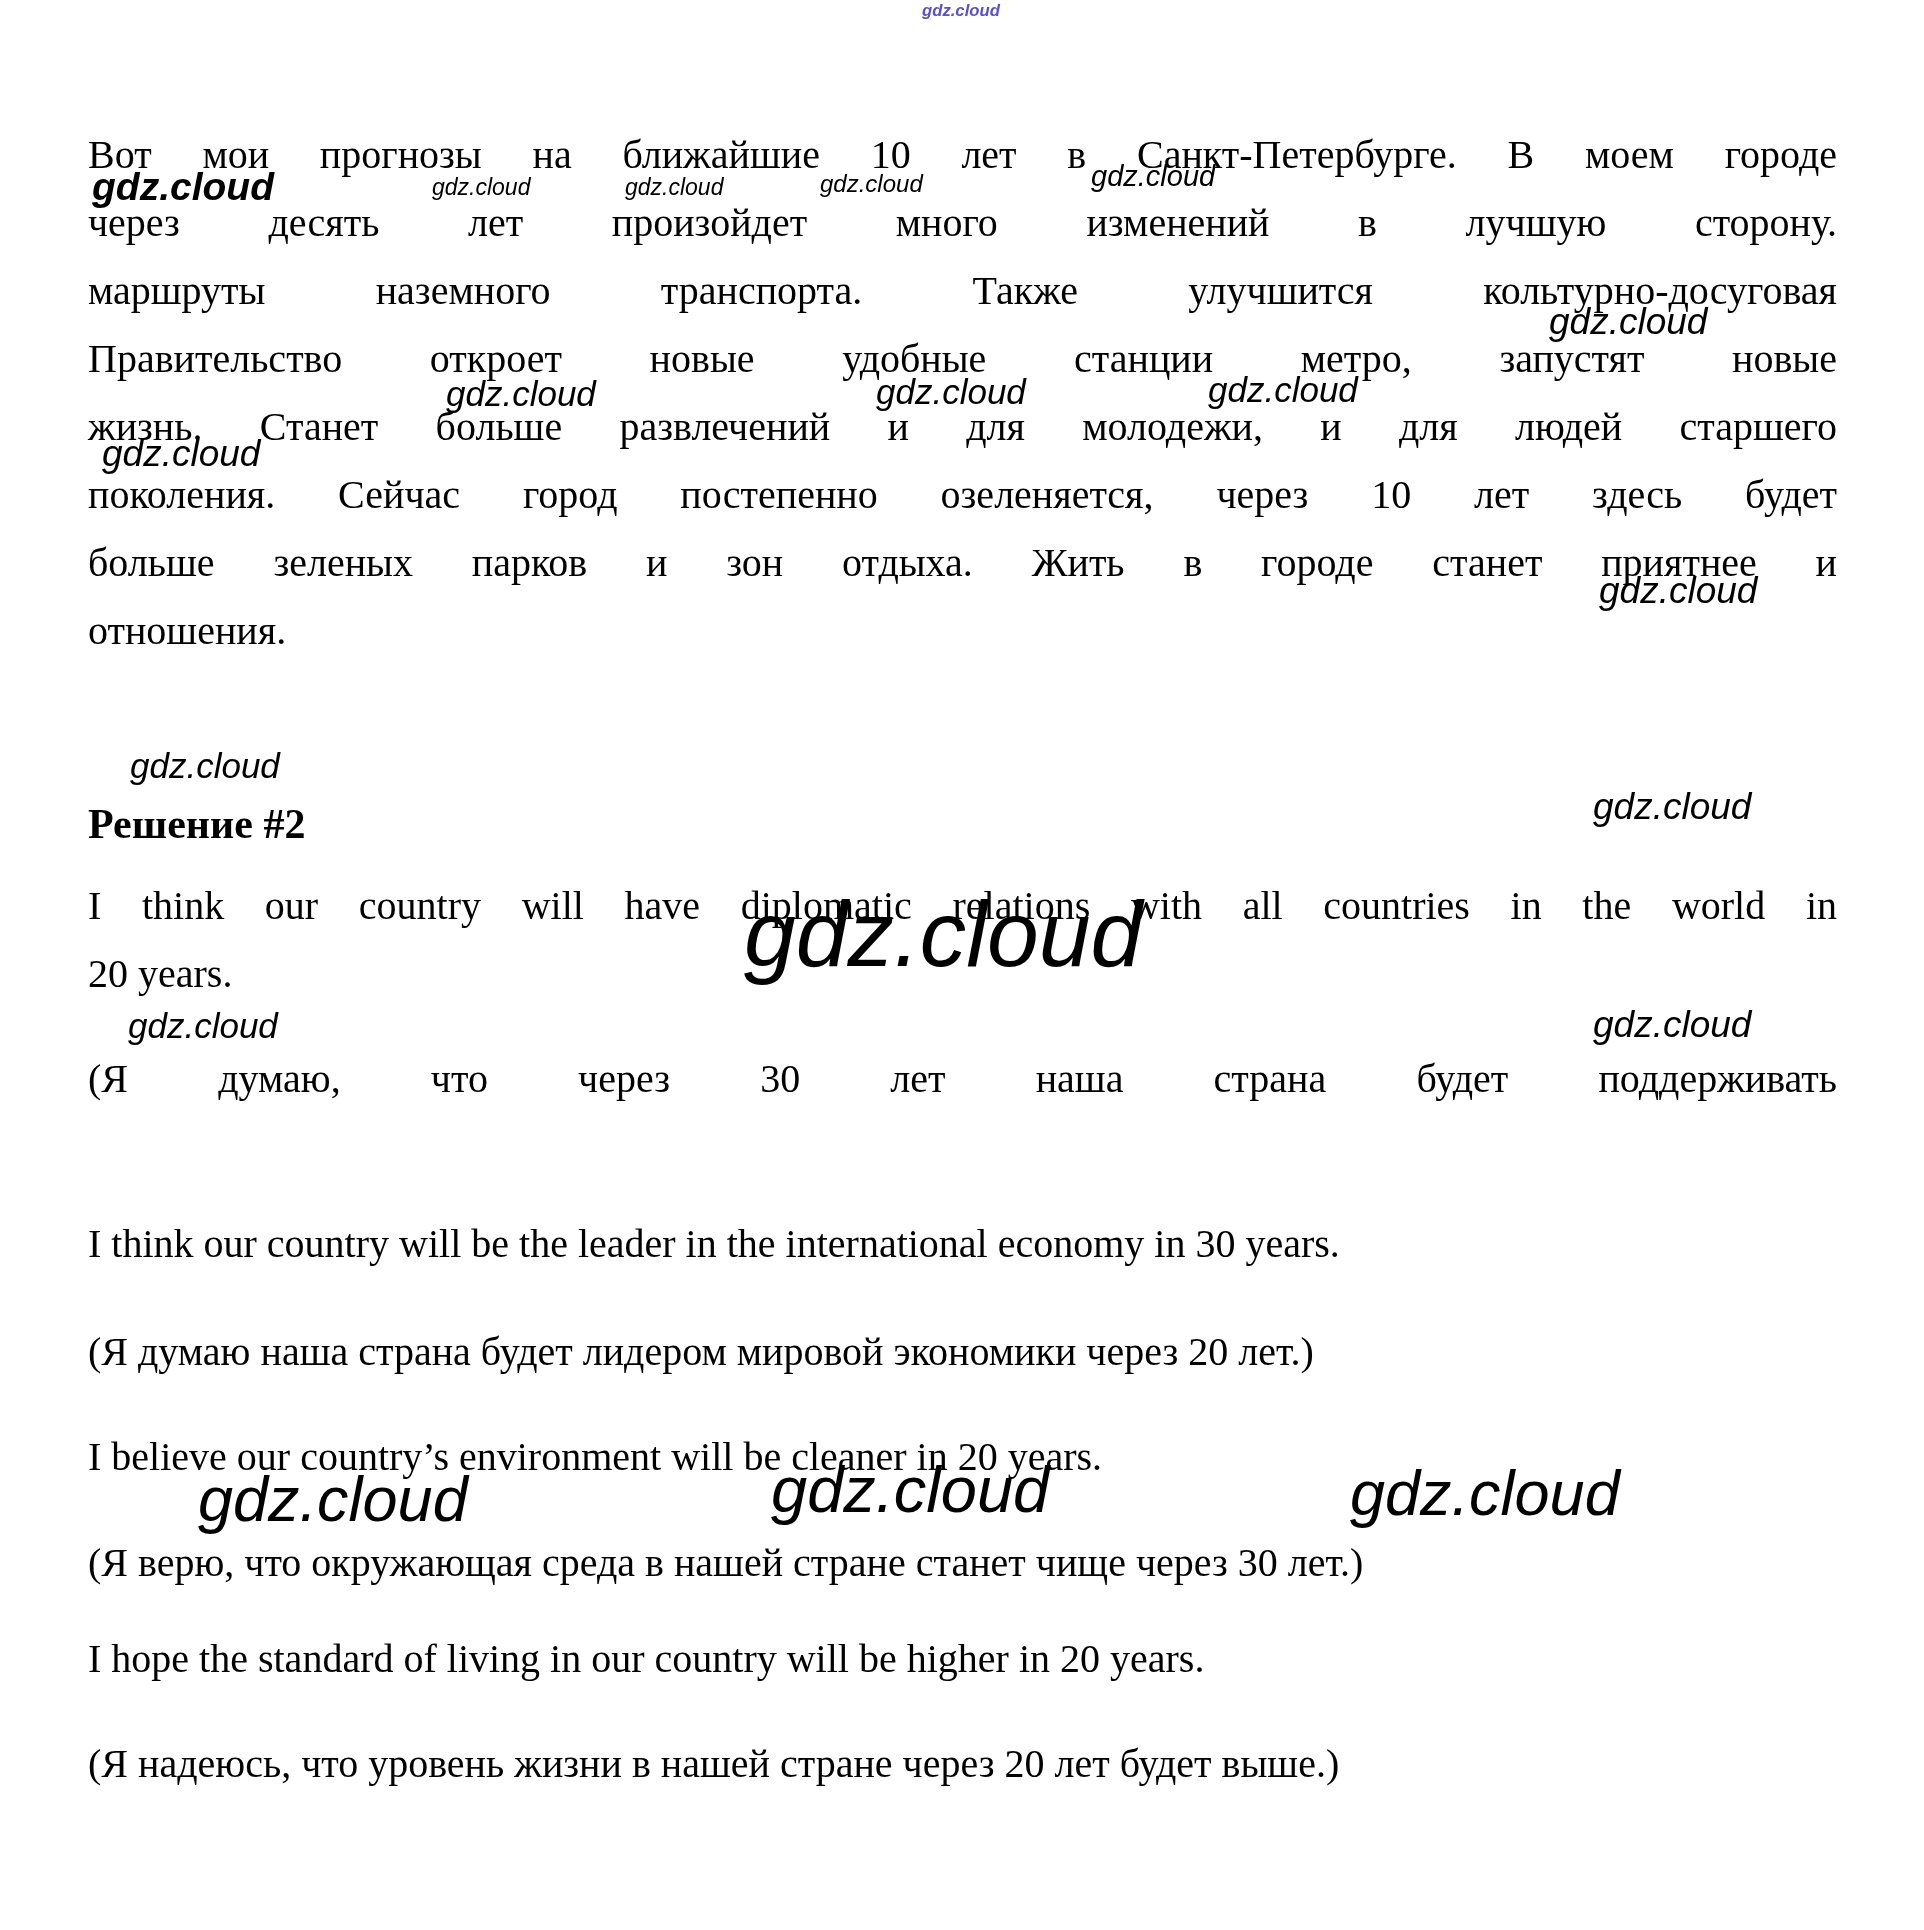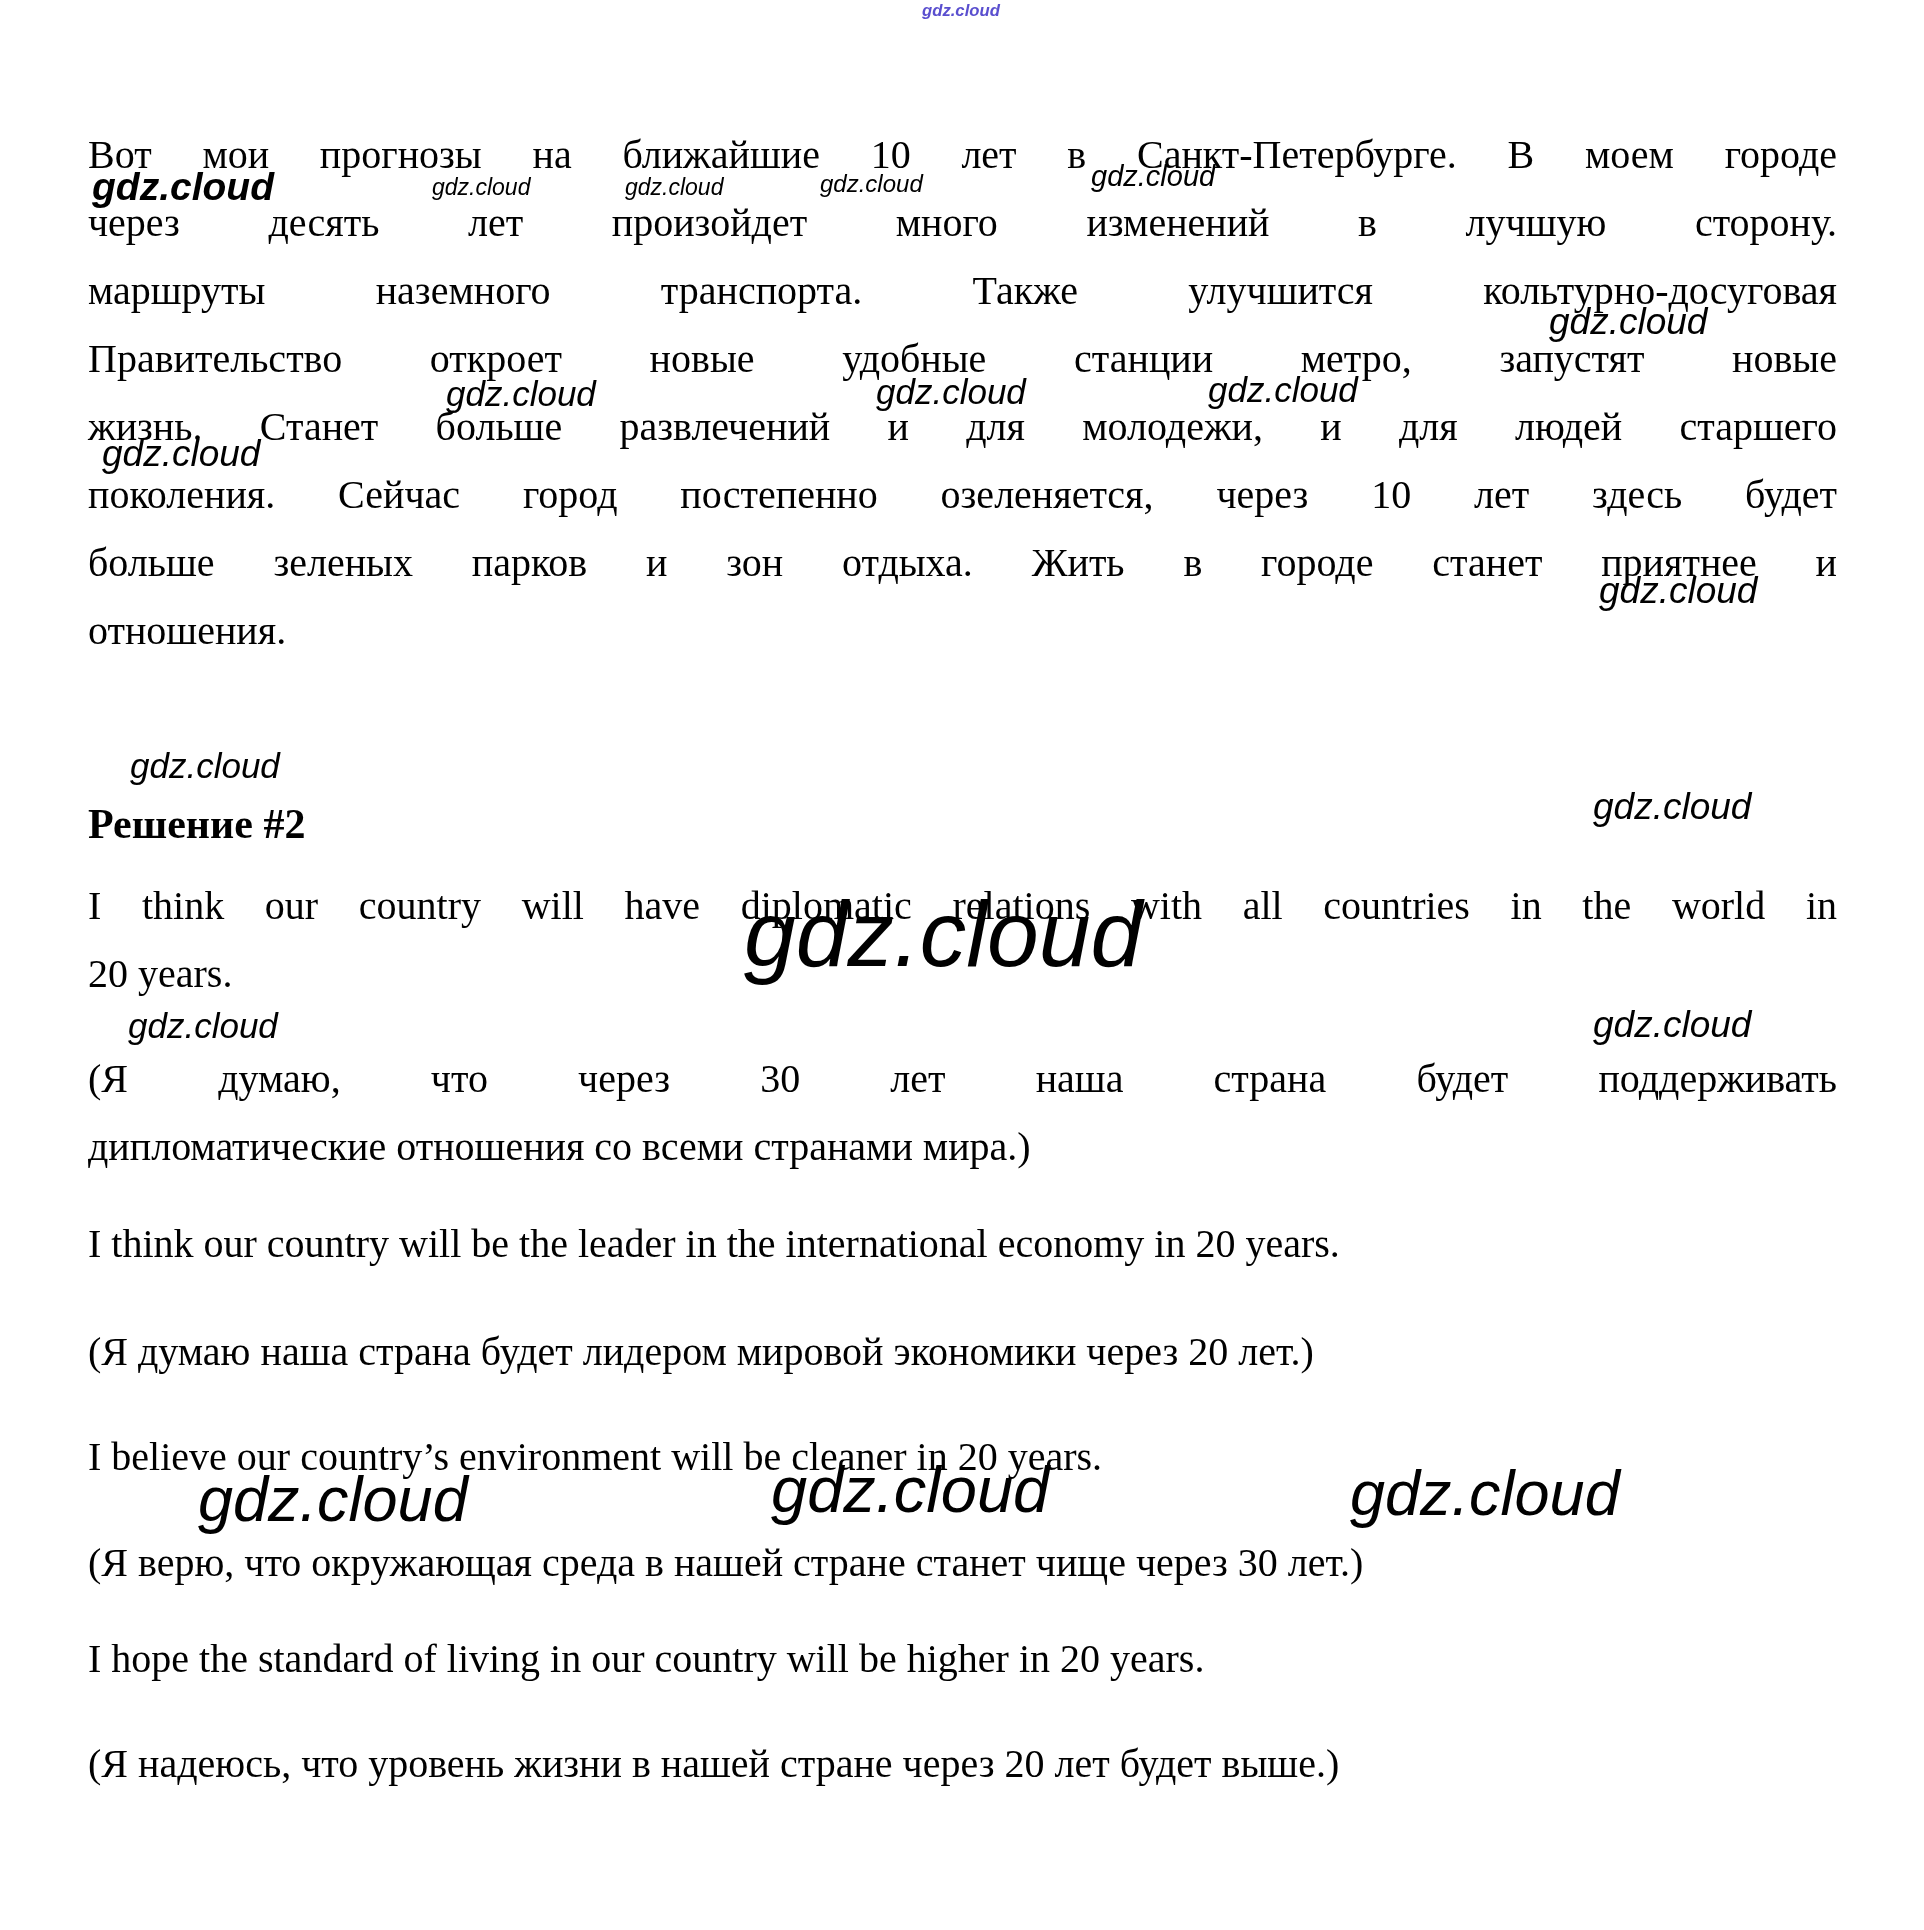--- a/index.html
+++ b/index.html
@@ -68,24 +68,23 @@
       </div>
       <div class="text-block heading-block" style="top: 790px;">
         <div class="text-line left">Решение #2</div>
       </div>
       <div class="text-block" style="top: 872px;">
         <div class="text-line justify">I think our country will have diplomatic relations with all countries in the world in</div>
         <div class="text-line left">20 years.</div>
       </div>
       <div class="text-block" style="top: 1045px;">
         <div class="text-line justify">(Я думаю, что через 30 лет наша страна будет поддерживать</div>
-        <div class="text-line left">дипломатические отношения со всеми странами мира.)</div>
       </div>
       <div class="text-block" style="top: 1210px;">
-        <div class="text-line left">I think our country will be the leader in the international economy in 20 years.</div>
+        <div class="text-line left">I think our country will be the leader in the international economy in 30 years.</div>
       </div>
       <div class="text-block" style="top: 1318px;">
         <div class="text-line left">(Я думаю наша страна будет лидером мировой экономики через 20 лет.)</div>
       </div>
       <div class="text-block" style="top: 1423px;">
         <div class="text-line left">I believe our country’s environment will be cleaner in 20 years.</div>
       </div>
       <div class="text-block" style="top: 1529px;">
         <div class="text-line left">(Я верю, что окружающая среда в нашей стране станет чище через 30 лет.)</div>
       </div>

